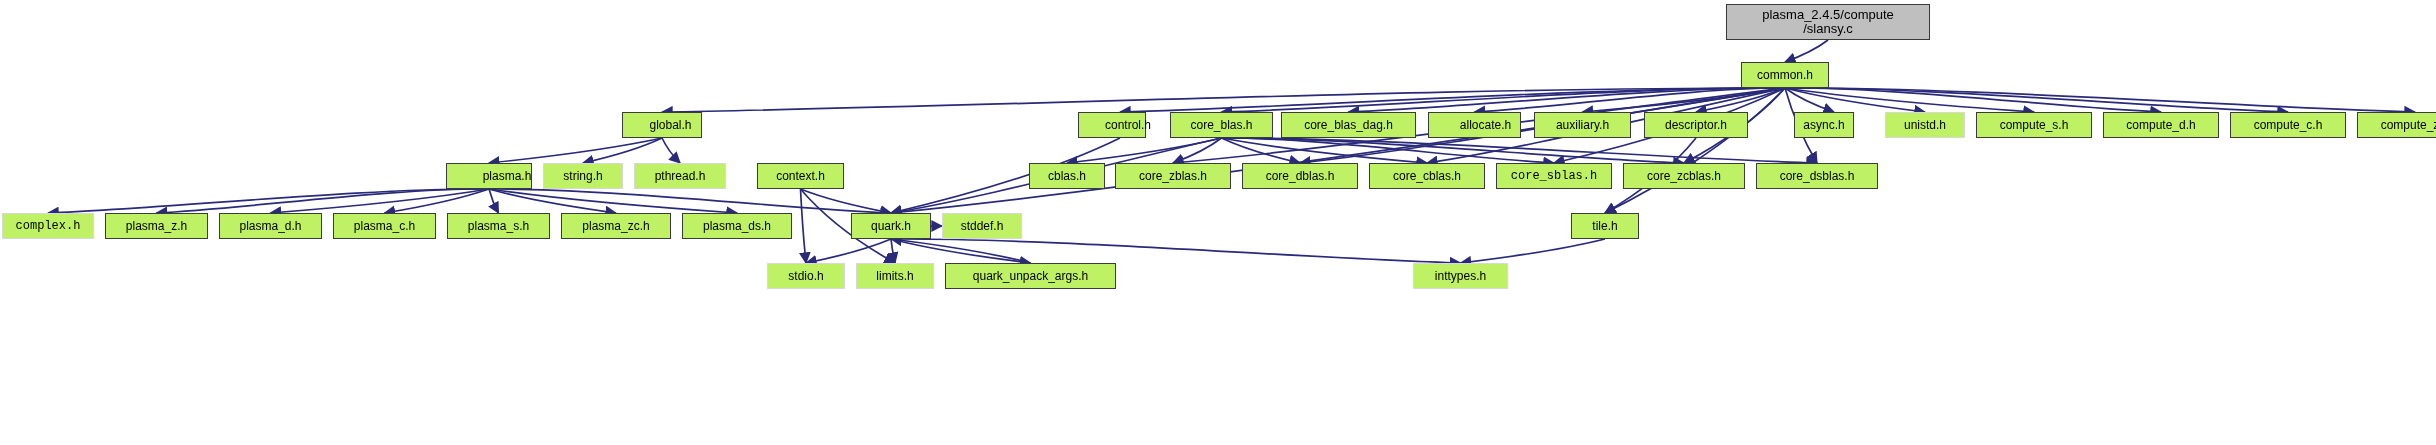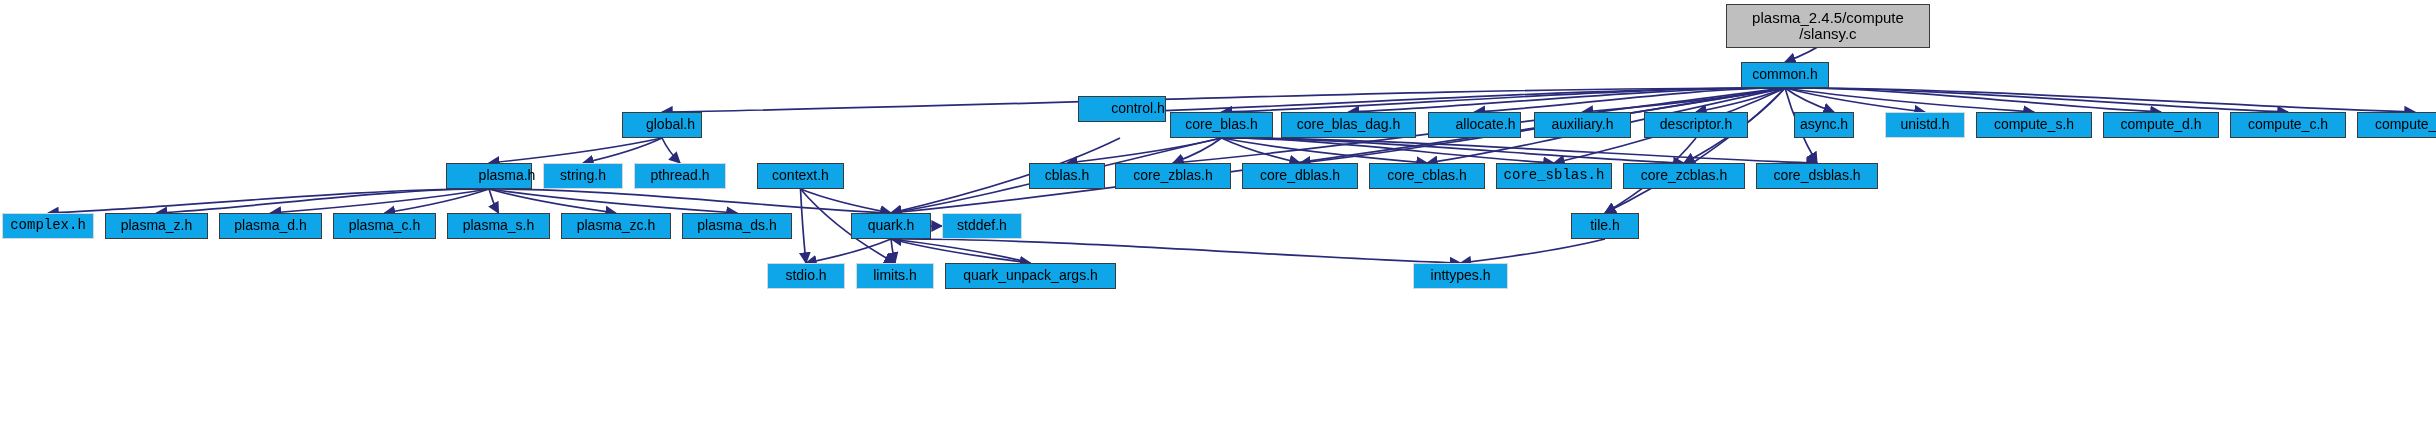--- a/index.html
+++ b/index.html
@@ -1,21 +1,21 @@
 <!DOCTYPE html>
 <html><head>
 <meta charset="utf-8">
 <style>
   html,body{margin:0;padding:0;background:#ffffff;}
   #canvas{position:relative;width:2436px;height:445px;overflow:hidden;
           font-family:"Liberation Sans","DejaVu Sans",sans-serif;background:#fff;}
   svg.edges{position:absolute;left:0;top:0;width:2436px;height:445px;}
   .node{position:absolute;box-sizing:border-box;display:flex;align-items:center;
         justify-content:center;text-align:center;line-height:1.08;
-        font-size:14px;color:#000;background:#0ea5e9;white-space:pre-line;}
+        font-size:12px;color:#000;background:#bef264;white-space:pre-line;}
   .node.solid{border:1.6px solid #3b3b3b;}
   .node.light{border:1.6px solid #d8d8d8;}
   .node.root{border:1.6px solid #3b3b3b;background:#bfbfbf;}
 </style>
 </head>
 <body>
 
 <div id="canvas">
   <svg class="edges" viewBox="0 0 2436 445" preserveAspectRatio="none">
     <defs>
@@ -73,25 +73,25 @@
         <path d="M 891 239 C 892.2 249.8, 893.88 258.2, 895 263" fill="none" stroke="#2a2a7a" stroke-width="1.7" marker-end="url(#ah)"></path>
         <path d="M 931 226 C 934.3 226, 938.92 226, 942 226" fill="none" stroke="#2a2a7a" stroke-width="1.7" marker-end="url(#ah)"></path>
         <path d="M 891 239 C 932.85 249.8, 991.44 258.2, 1030.5 263" fill="none" stroke="#2a2a7a" stroke-width="1.7" marker-end="url(#ah)"></path>
         <path d="M 891 239 C 1061.85 238.3, 1301.04 258.2, 1460.5 263" fill="none" stroke="#2a2a7a" stroke-width="1.7" marker-end="url(#ah)"></path>
         <path d="M 1030.5 263 C 988.65 252.2, 930.06 243.8, 891 239" fill="none" stroke="#2a2a7a" stroke-width="1.7" marker-end="url(#ah)"></path>
         <path d="M 1605 239 C 1561.65 249.8, 1500.96 258.2, 1460.5 263" fill="none" stroke="#2a2a7a" stroke-width="1.7" marker-end="url(#ah)"></path>
         <path d="M 1696 138 C 1668.7 171.75, 1630.48 198, 1605 213" fill="none" stroke="#2a2a7a" stroke-width="1.7" marker-end="url(#ah)"></path>
       </g>
   </svg>
   <div id="node-layer">
-      <div class="node root" style="left: 1726px; top: 4px; width: 204px; height: 44px; font-size: 15px;">plasma_2.4.5/compute
+      <div class="node root" style="left: 1726px; top: 4px; width: 204px; height: 36px; font-size: 13px;">plasma_2.4.5/compute
 /slansy.c</div>
       <div class="node solid" style="left: 1741px; top: 62px; width: 88px; height: 26px;">common.h</div>
       <div class="node solid" style="left: 622px; top: 112px; width: 80px; height: 26px; padding-left: 17px;">global.h</div>
-      <div class="node solid" style="left: 1078px; top: 96px; width: 88px; height: 26px; padding-left: 32px;">control.h</div>
+      <div class="node solid" style="left: 1078px; top: 112px; width: 68px; height: 26px; padding-left: 32px;">control.h</div>
       <div class="node solid" style="left: 1170px; top: 112px; width: 103px; height: 26px;">core_blas.h</div>
       <div class="node solid" style="left: 1281px; top: 112px; width: 135px; height: 26px;">core_blas_dag.h</div>
       <div class="node solid" style="left: 1428px; top: 112px; width: 93px; height: 26px; padding-left: 22px;">allocate.h</div>
       <div class="node solid" style="left: 1534px; top: 112px; width: 97px; height: 26px;">auxiliary.h</div>
       <div class="node solid" style="left: 1644px; top: 112px; width: 104px; height: 26px;">descriptor.h</div>
       <div class="node solid" style="left: 1794px; top: 112px; width: 60px; height: 26px;">async.h</div>
       <div class="node light" style="left: 1885px; top: 112px; width: 80px; height: 26px;">unistd.h</div>
       <div class="node solid" style="left: 1976px; top: 112px; width: 116px; height: 26px;">compute_s.h</div>
       <div class="node solid" style="left: 2103px; top: 112px; width: 116px; height: 26px;">compute_d.h</div>
       <div class="node solid" style="left: 2230px; top: 112px; width: 116px; height: 26px;">compute_c.h</div>

